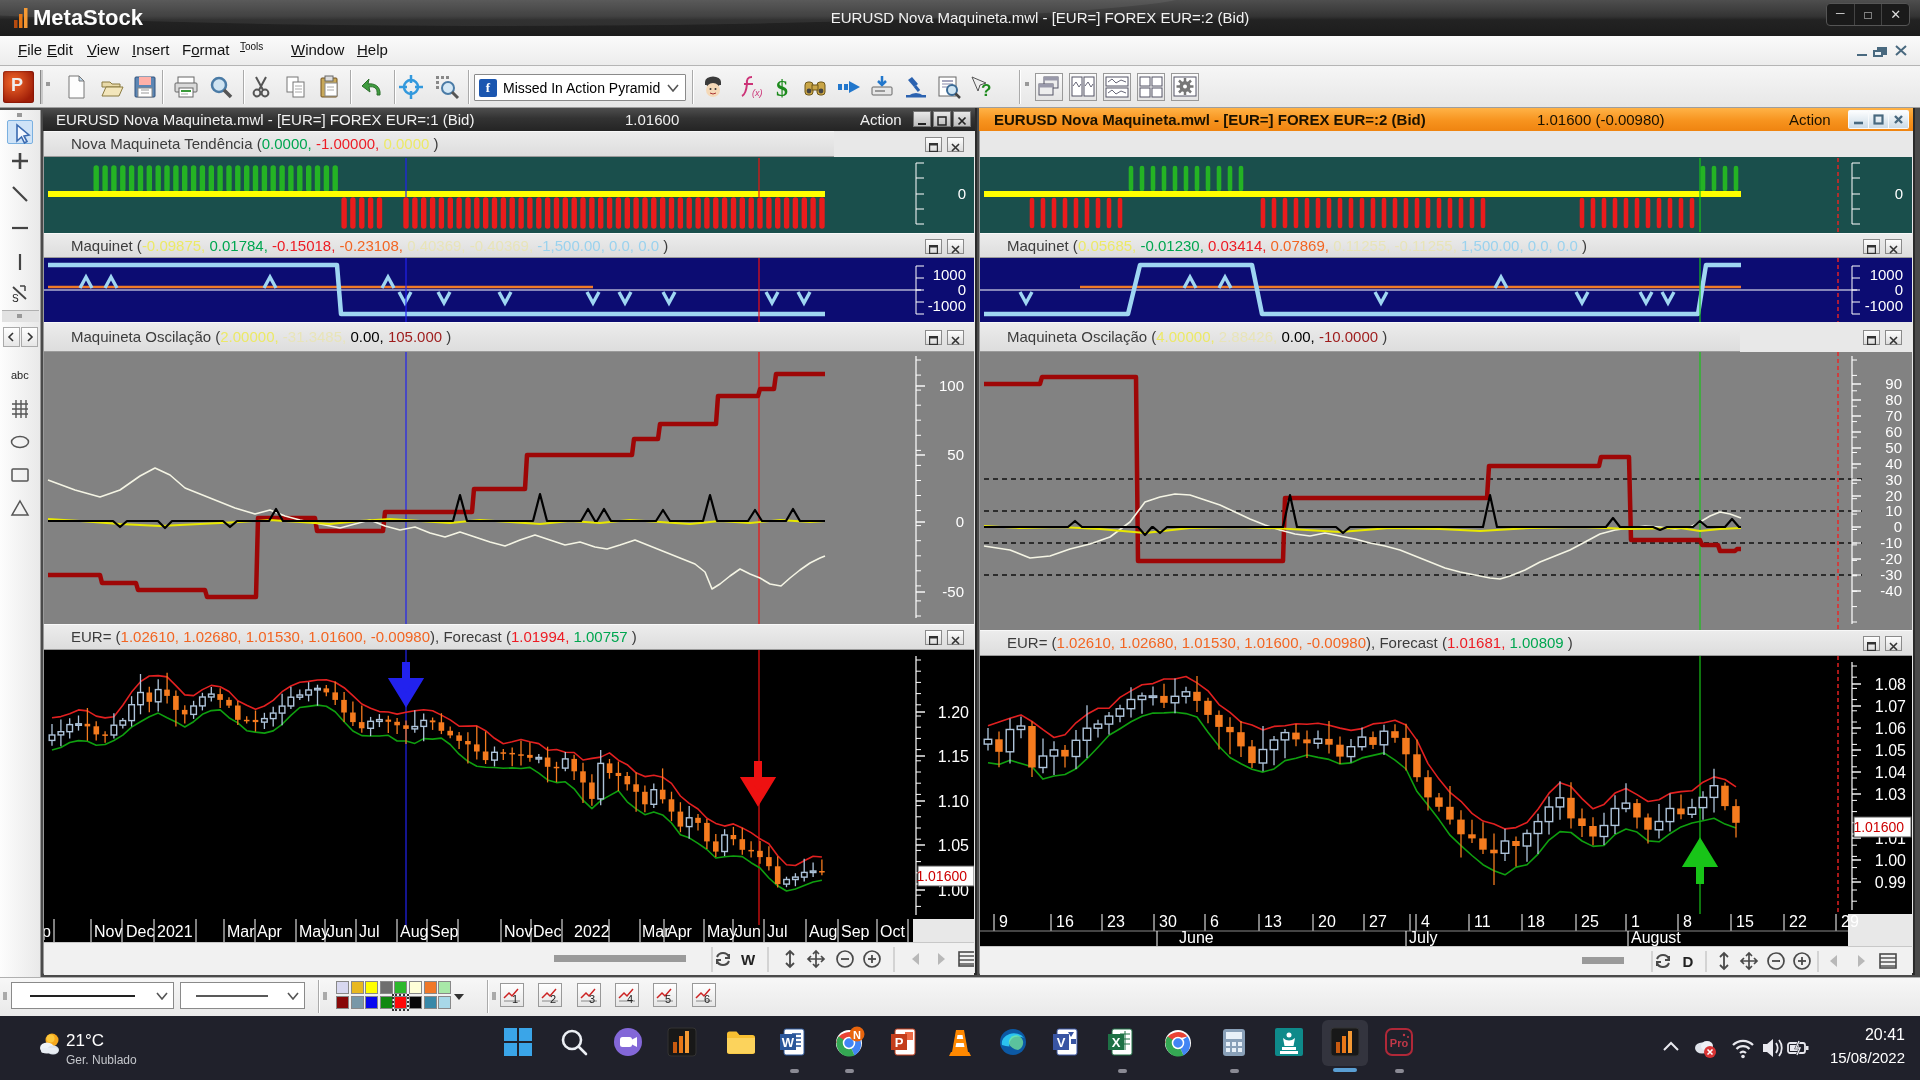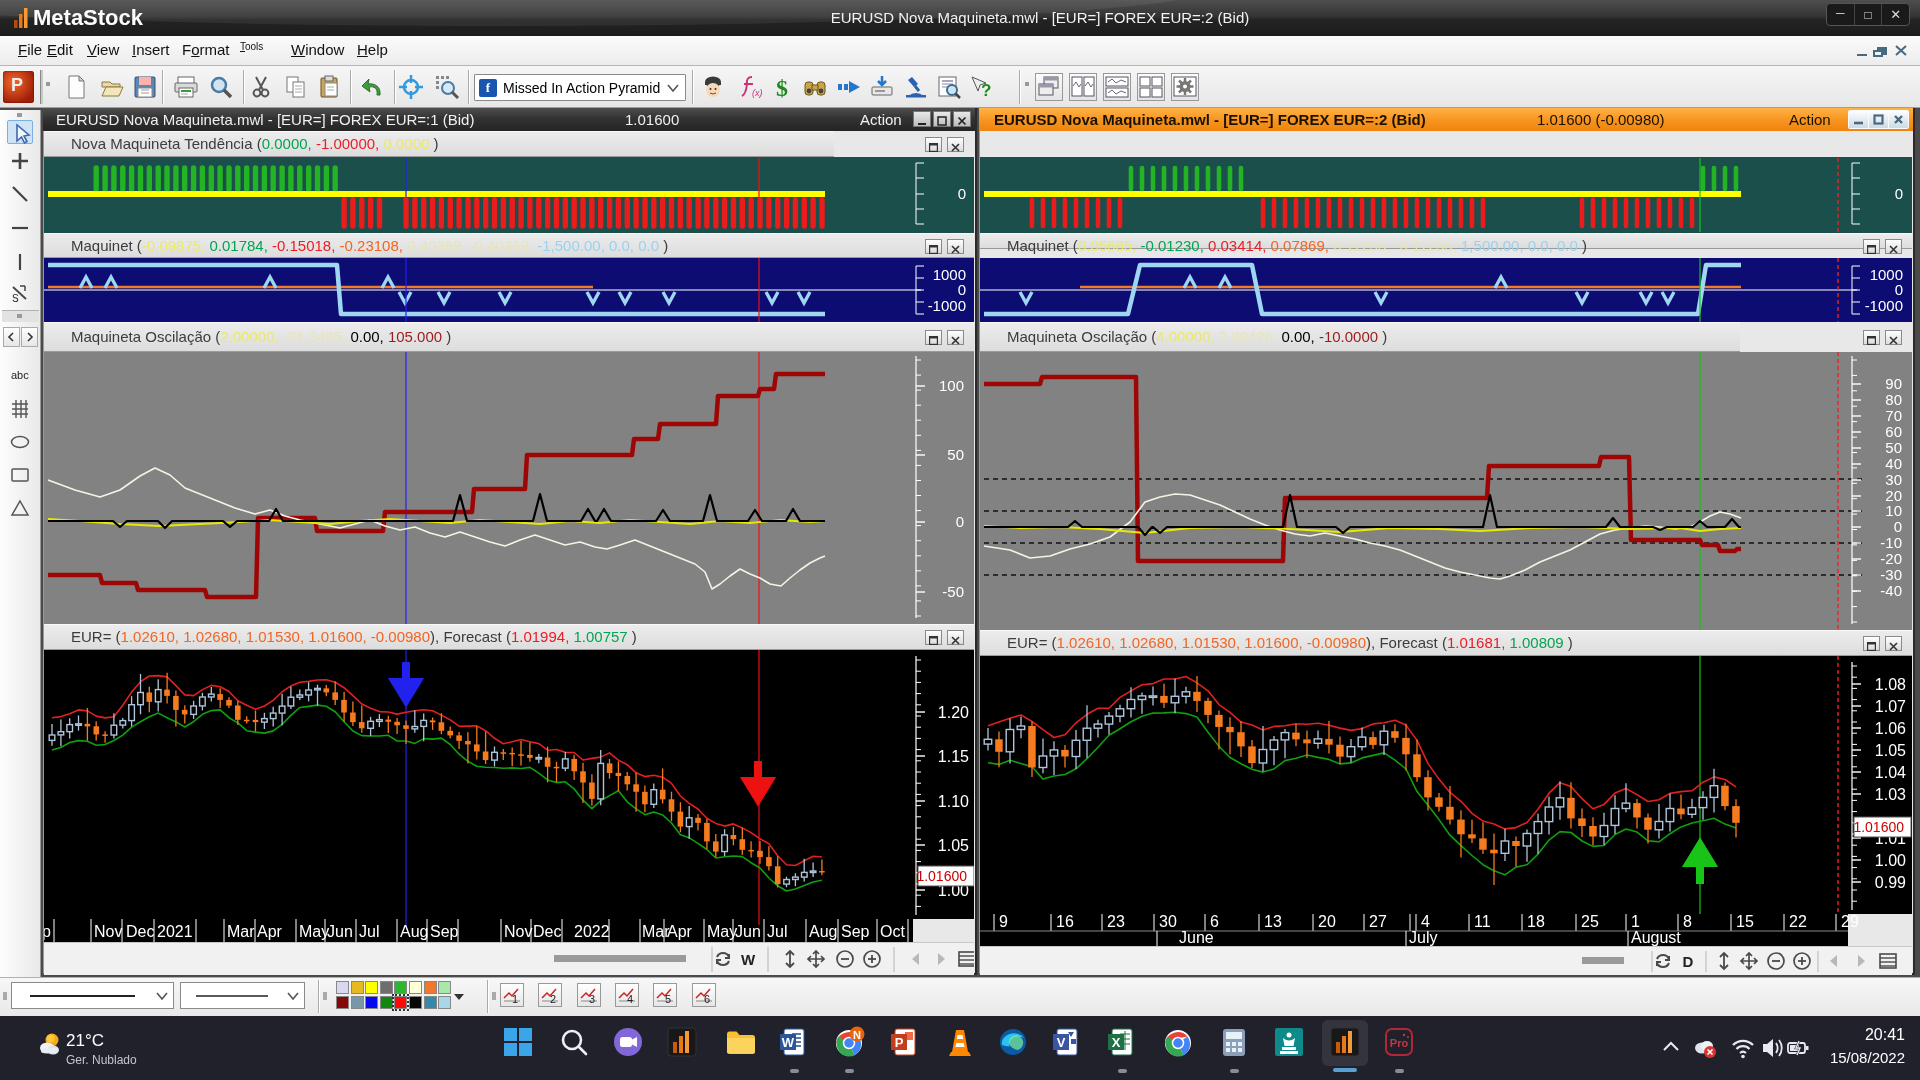--- a/index.html
+++ b/index.html
@@ -803,21 +803,21 @@
             <line x1="1" y1="9" x2="10" y2="9" stroke="#49697f" stroke-width="2.6"></line>
           </svg></div>
 <div style="width:19px;height:17px;background:linear-gradient(#fdfeff,#ccdbe6);text-align:center"><svg width="11" height="11" viewBox="0 0 11 11" style="margin-top:3px">
             <rect x="1.5" y="1.5" width="8" height="8" fill="none" stroke="#49697f" stroke-width="2.2"></rect>
           </svg></div>
 <div style="width:19px;height:17px;background:linear-gradient(#fdfeff,#ccdbe6);text-align:center"><svg width="11" height="11" viewBox="0 0 11 11" style="margin-top:3px">
             <path d="M2 2 L9 9 M9 2 L2 9" stroke="#49697f" stroke-width="2.4"></path>
           </svg></div>
       </div>
     </div>
-    <div style="position:absolute;left:980px;top:233px;width:932px;height:16px;background:linear-gradient(#ececec,#dddddd);border-top:1px solid #f8f8f8;border-bottom:1px solid #9a9a9a">
+    <div style="position:absolute;left:980px;top:233px;width:932px;height:25px;background:linear-gradient(#ececec,#dddddd);border-top:1px solid #f8f8f8;border-bottom:1px solid #9a9a9a">
       <span style="position:absolute;left:27px;top:3px;font-size:15px;color:#3c3c3c;white-space:nowrap">Maquinet (<span style="color:#ece967">0.05685, </span><span style="color:#00a650">-0.01230, </span><span style="color:#ed1c24">0.03414, </span><span style="color:#f26522">0.07869, </span><span style="color:#e8e4b8">0.11255, </span><span style="color:#e8e4b8">-0.11255, </span><span style="color:#9ad2ee">1,500.00, </span><span style="color:#9ad2ee">0.0, </span><span style="color:#9ad2ee">0.0 </span><span style="color:#3c3c3c">)</span></span>
       <div style="position:absolute;left:883px;top:5px;width:17px;height:15px;border:1px solid #8a8a8a;background:linear-gradient(#fefefe,#dcdcdc);text-align:center"><svg width="9" height="9" viewBox="0 0 9 9" style="margin-top:2px">
           <rect x="0.5" y="0.5" width="8" height="8" fill="none" stroke="#333" stroke-width="1.4"></rect>
           <line x1="0.5" y1="1.5" x2="8.5" y2="1.5" stroke="#333" stroke-width="2"></line>
         </svg></div>
       <div style="position:absolute;left:905px;top:5px;width:17px;height:15px;border:1px solid #8a8a8a;background:linear-gradient(#fefefe,#dcdcdc);text-align:center"><svg width="9" height="9" viewBox="0 0 9 9" style="margin-top:2px">
           <path d="M1 1 L8 8 M8 1 L1 8" stroke="#333" stroke-width="1.6"></path>
         </svg></div>
     </div>
     <div style="position:absolute;left:980px;top:322px;width:760px;height:30px;background:linear-gradient(#ececec,#dddddd);border-top:1px solid #f8f8f8;border-bottom:1px solid #9a9a9a">

